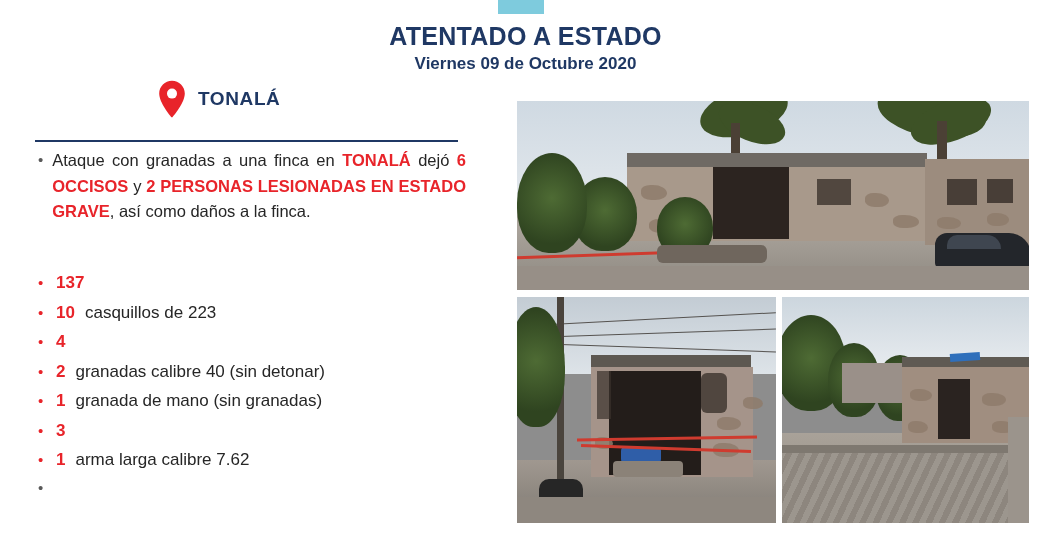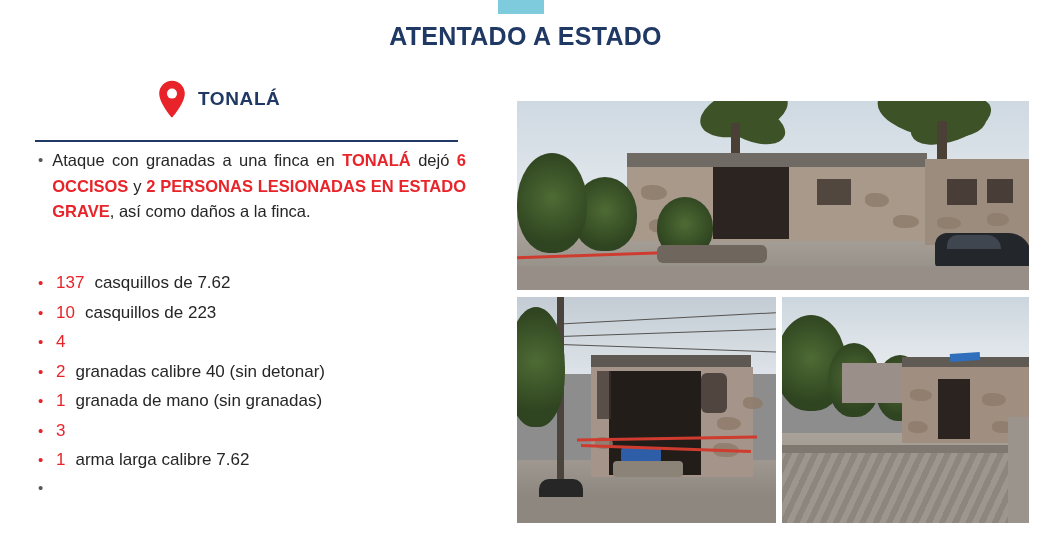--- a/index.html
+++ b/index.html
@@ -129,21 +129,21 @@
     color: #e8242a;
     font-size: 15px;
     width: 8px;
     flex: none;
   }
   .item .dot.grey {
     color: #595959;
   }
   .item .qty {
     color: #e8242a;
-    font-weight: normal;
+    font-weight: bold;
   }
   .item .txt {
     color: #262626;
   }
 
   
   .photos {
     position: absolute;
     left: 517px;
     top: 101px;
@@ -232,20 +232,21 @@
   }
 </style>
 </head>
 <body>
 
 <div class="slide">
 
   <div class="header-accent"></div>
 
   <div class="title">ATENTADO A ESTADO</div>
+  <div class="subtitle">Viernes 09 de Octubre 2020</div>
 
   <div class="location">
     <span>
       <svg class="pin-icon" viewBox="0 0 28 38" xmlns="http://www.w3.org/2000/svg">
         <path d="M14 0.8C6.9 0.8 1.2 6.5 1.2 13.6c0 9.2 11.2 22.4 12.1 23.5.35.4.95.4 1.3 0 .95-1.1 12.2-14.3 12.2-23.5C26.8 6.5 21.1.8 14 .8z" fill="#e8242a"></path>
         <circle cx="14" cy="13.6" r="5" fill="#ffffff"></circle>
       </svg>
     </span>
     <span class="location-label">TONALÁ</span>
   </div>
@@ -256,21 +257,20 @@
     <div class="summary-row">
       <span class="bullet">•</span>
       <span class="summary-text" id="summary-text"><span>Ataque con granadas a una finca en </span><span class="hl">TONALÁ</span><span> dejó </span><span class="hl">6 OCCISOS</span><span> y </span><span class="hl">2 PERSONAS LESIONADAS EN ESTADO GRAVE</span><span>, así como daños a la finca.</span></span>
     </div>
   </div>
 
   <div class="items" id="evidence-list">
       <div class="item">
         <span class="dot">•</span>
         <span class="qty">137</span>
-        <span class="txt">casquillos de 7.62</span>
       </div>
       <div class="item">
         <span class="dot">•</span>
         <span class="qty">10</span>
         <span class="txt">casquillos de 223</span>
       </div>
       <div class="item">
         <span class="dot">•</span>
         <span class="qty">4</span>
       </div>

